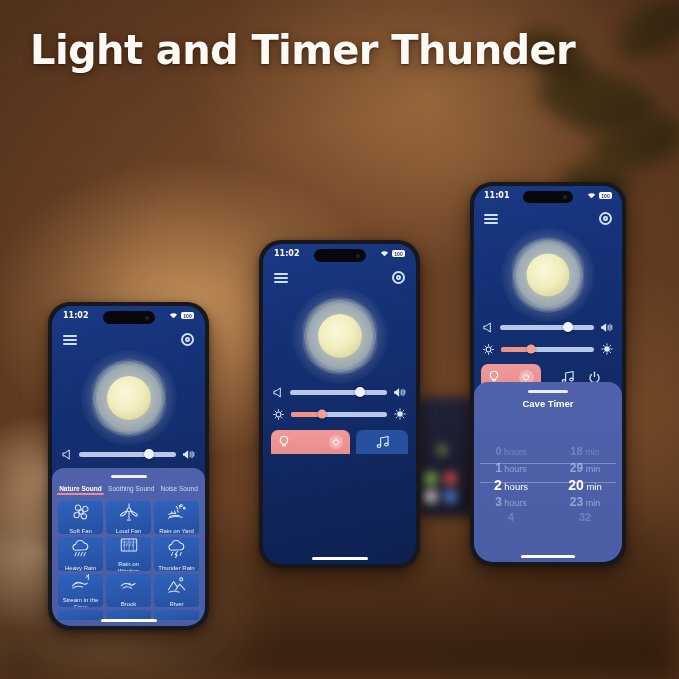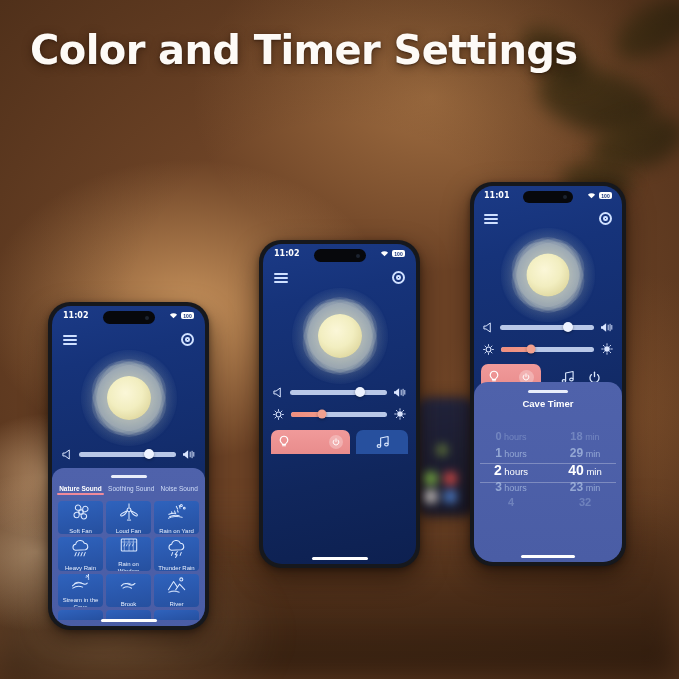--- a/index.html
+++ b/index.html
@@ -182,21 +182,21 @@
 
 <div class="ghost-phone">
   <div class="gdot"></div>
   <div class="gi a"></div>
     <div class="gi b"></div>
     <div class="gi c"></div>
     <div class="gi d"></div>
 </div>
 
 <div id="headline">
-  <span class="ln">Color and Timer Settings</span>
+  <span class="ln">Light and Timer Thunder</span>
 </div>
 
 <div class="phone" style="left:48px; top:302px; width:161px; height:328px;">
   <div class="bezelinner">
     <div class="screen">
       <div class="notch" style="top:5px; width:52px; height:13px;"></div>
       <div class="statusbar" style="padding:5px 11px 0 11px; font-size:8px;">
         <div class="clock">11:02</div>
         <div class="sright">
           <svg width="9" height="7" viewBox="0 0 12 9">
@@ -580,21 +580,21 @@
               <path d="M6 1.1v4"></path>
           </svg>
         </div>
       </div>
 
       <div class="sheet" style="top:196px;">
         <div class="grabber" style="top:8px; width:40px; height:3px;"></div>
         <div class="sheet-title" style="margin-top:16px; font-size:9.5px;">Cave Timer</div>
 
         <div class="picker" style="top:48px; height:80px;">
-          <div class="prow" style="height:16px; opacity:.32;">
+          <div class="prow" style="height:16px; opacity:.32;margin-top:15px;">
             <div class="pcol" style="font-size:9px;">
               <span class="num" style="font-size:11px;">0</span>
               <span>hours</span>
             </div>
             <div class="pcol" style="font-size:9px;">
               <span class="num" style="font-size:11px;">18</span>
               <span>min</span>
             </div>
           </div>
           <div class="prow" style="height:16px; opacity:.62;">
@@ -607,21 +607,21 @@
               <span>min</span>
             </div>
           </div>
           <div class="psep" style="top:33px;"></div>
           <div class="prow sel" style="height:18px;">
             <div class="pcol" style="font-size:9.5px;">
               <span class="num" style="font-size:14px;">2</span>
               <span>hours</span>
             </div>
             <div class="pcol" style="font-size:9.5px;">
-              <span class="num" style="font-size:14px;">40</span>
+              <span class="num" style="font-size:14px;">20</span>
               <span>min</span>
             </div>
           </div>
           <div class="psep" style="top:52px;"></div>
           <div class="prow" style="height:16px; opacity:.62;">
             <div class="pcol" style="font-size:9px;">
               <span class="num" style="font-size:12px;">3</span>
               <span>hours</span>
             </div>
             <div class="pcol" style="font-size:9px;">

